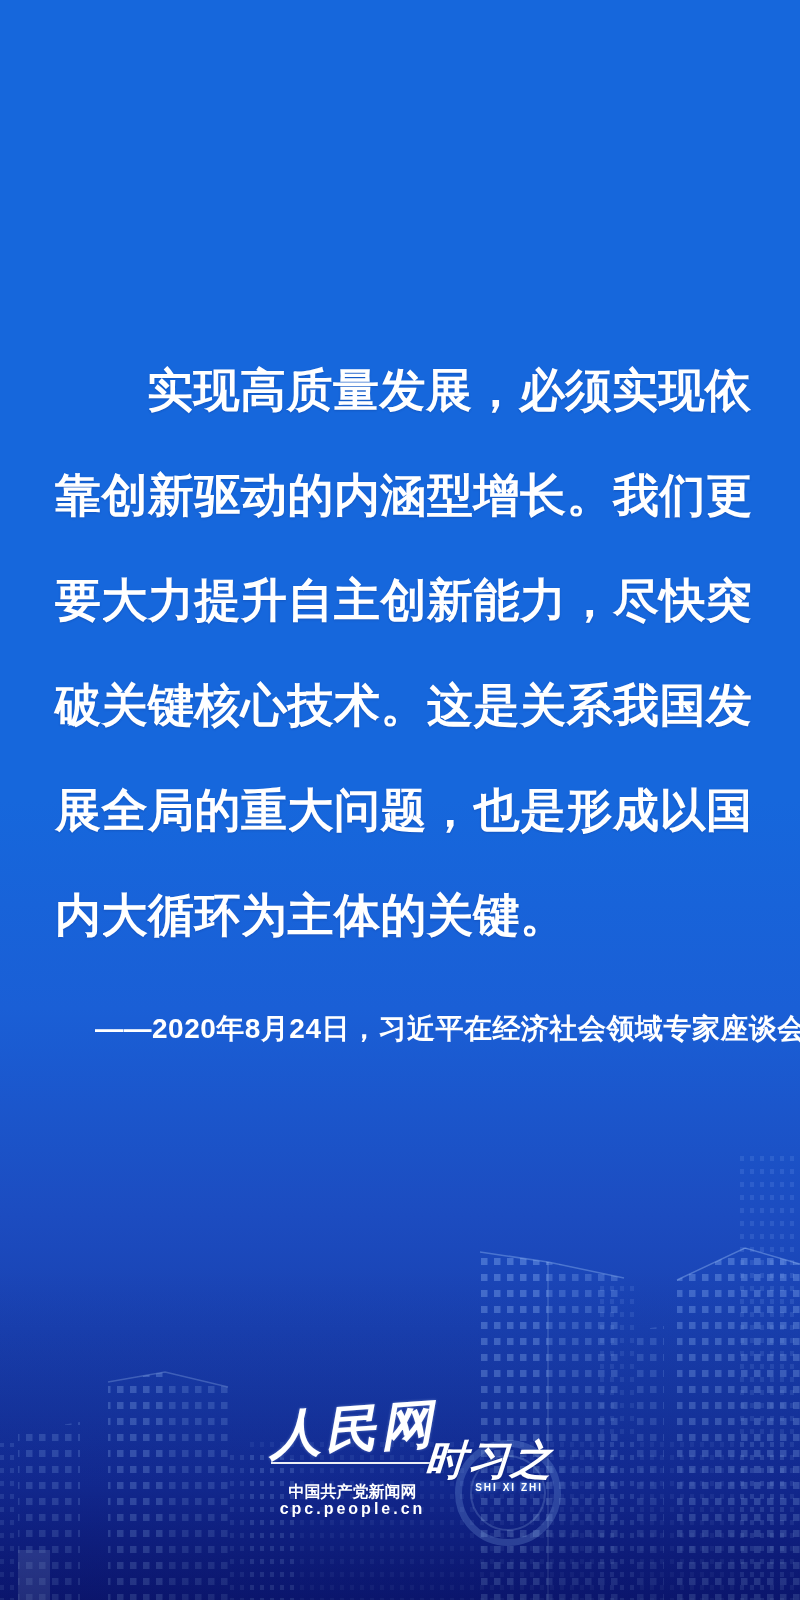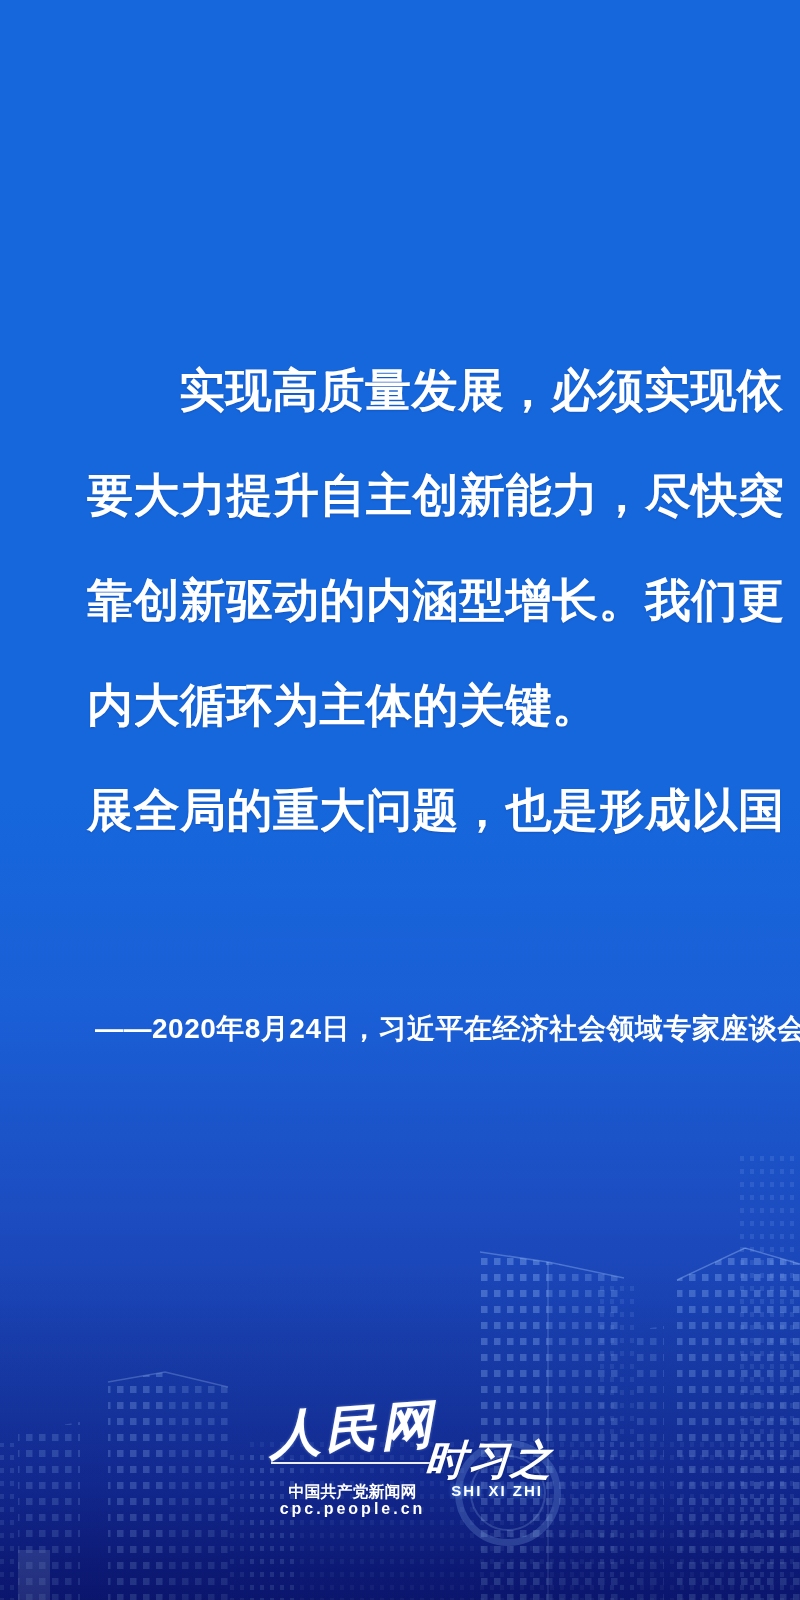--- a/index.html
+++ b/index.html
@@ -23,21 +23,21 @@
     background:linear-gradient(180deg,rgba(8,16,92,0) 0%,rgba(8,16,92,.22) 65%,rgba(5,10,70,.45) 100%);
     pointer-events:none;
   }
   
   .quote{
     position:absolute;left:55px;right:40px;top:338px;
     color:#ffffff;font-size:46px;font-weight:900;
     letter-spacing:.5px;
     text-shadow:0 1px 2px rgba(10,40,120,.25);
   }
-  .qline{height:105px;line-height:105px;white-space:nowrap;margin-left:32px;}
+  .qline{height:105px;line-height:105px;white-space:nowrap;}
   .qline.indent{text-indent:92px;}
   
   .attribution{
     position:absolute;left:57px;right:67px;top:1006px;
     color:#ffffff;font-size:28px;font-weight:700;
     letter-spacing:.5px;
   }
   .aline{line-height:46px;white-space:nowrap;}
   .aline.first{text-indent:38px;}
   
@@ -62,21 +62,21 @@
   }
   .sxz-text{
     position:relative;
     font-size:41px;font-weight:900;font-style:italic;
     letter-spacing:2px;line-height:44px;white-space:nowrap;
     transform:skewX(-4deg);
     text-shadow:0 1px 3px rgba(10,30,110,.5);
   }
   .sxz-sub{
     position:relative;text-align:right;padding-right:12px;
-    font-size:15px;font-weight:700;letter-spacing:2px;
+    font-size:10px;font-weight:700;letter-spacing:2px;
     text-shadow:0 0 4px #5fa4ff;
   }
 </style>
 </head>
 <body>
 
 <div class="poster">
 
   <svg class="skyline" viewBox="0 0 800 470" xmlns="http://www.w3.org/2000/svg" aria-hidden="true">
     <defs>
@@ -108,24 +108,25 @@
 
     <polygon points="18,302 80,292 80,470 18,470" fill="url(#patNear)" opacity="0.24"></polygon>
     <polygon points="0,313 18,313 18,470 0,470" fill="url(#patFar)" opacity="0.18"></polygon>
     <rect x="18" y="420" width="32" height="50" fill="#CFE4FF" opacity="0.22"></rect>
   </svg>
 
   <div class="shade"></div>
 
   <div class="quote">
     <div class="qline indent">实现高质量发展，必须实现依</div>
+    <div class="qline">靠创新驱动的内涵型增长。我们更</div>
     <div class="qline">要大力提升自主创新能力，尽快突</div>
-    <div class="qline">靠创新驱动的内涵型增长。我们更</div>
+    <div class="qline">破关键核心技术。这是关系我国发</div>
+    <div class="qline">展全局的重大问题，也是形成以国</div>
     <div class="qline">内大循环为主体的关键。</div>
-    <div class="qline">展全局的重大问题，也是形成以国</div>
   </div>
 
   <div class="attribution">
     <div class="aline first">——2020年8月24日，习近平在经济社会领域专家座谈会</div>
   </div>
 
   <div class="pd-logo">
     <div class="pd-script">人民网</div>
     <div class="pd-rule"></div>
     <div class="pd-sub">中国共产党新闻网</div>

